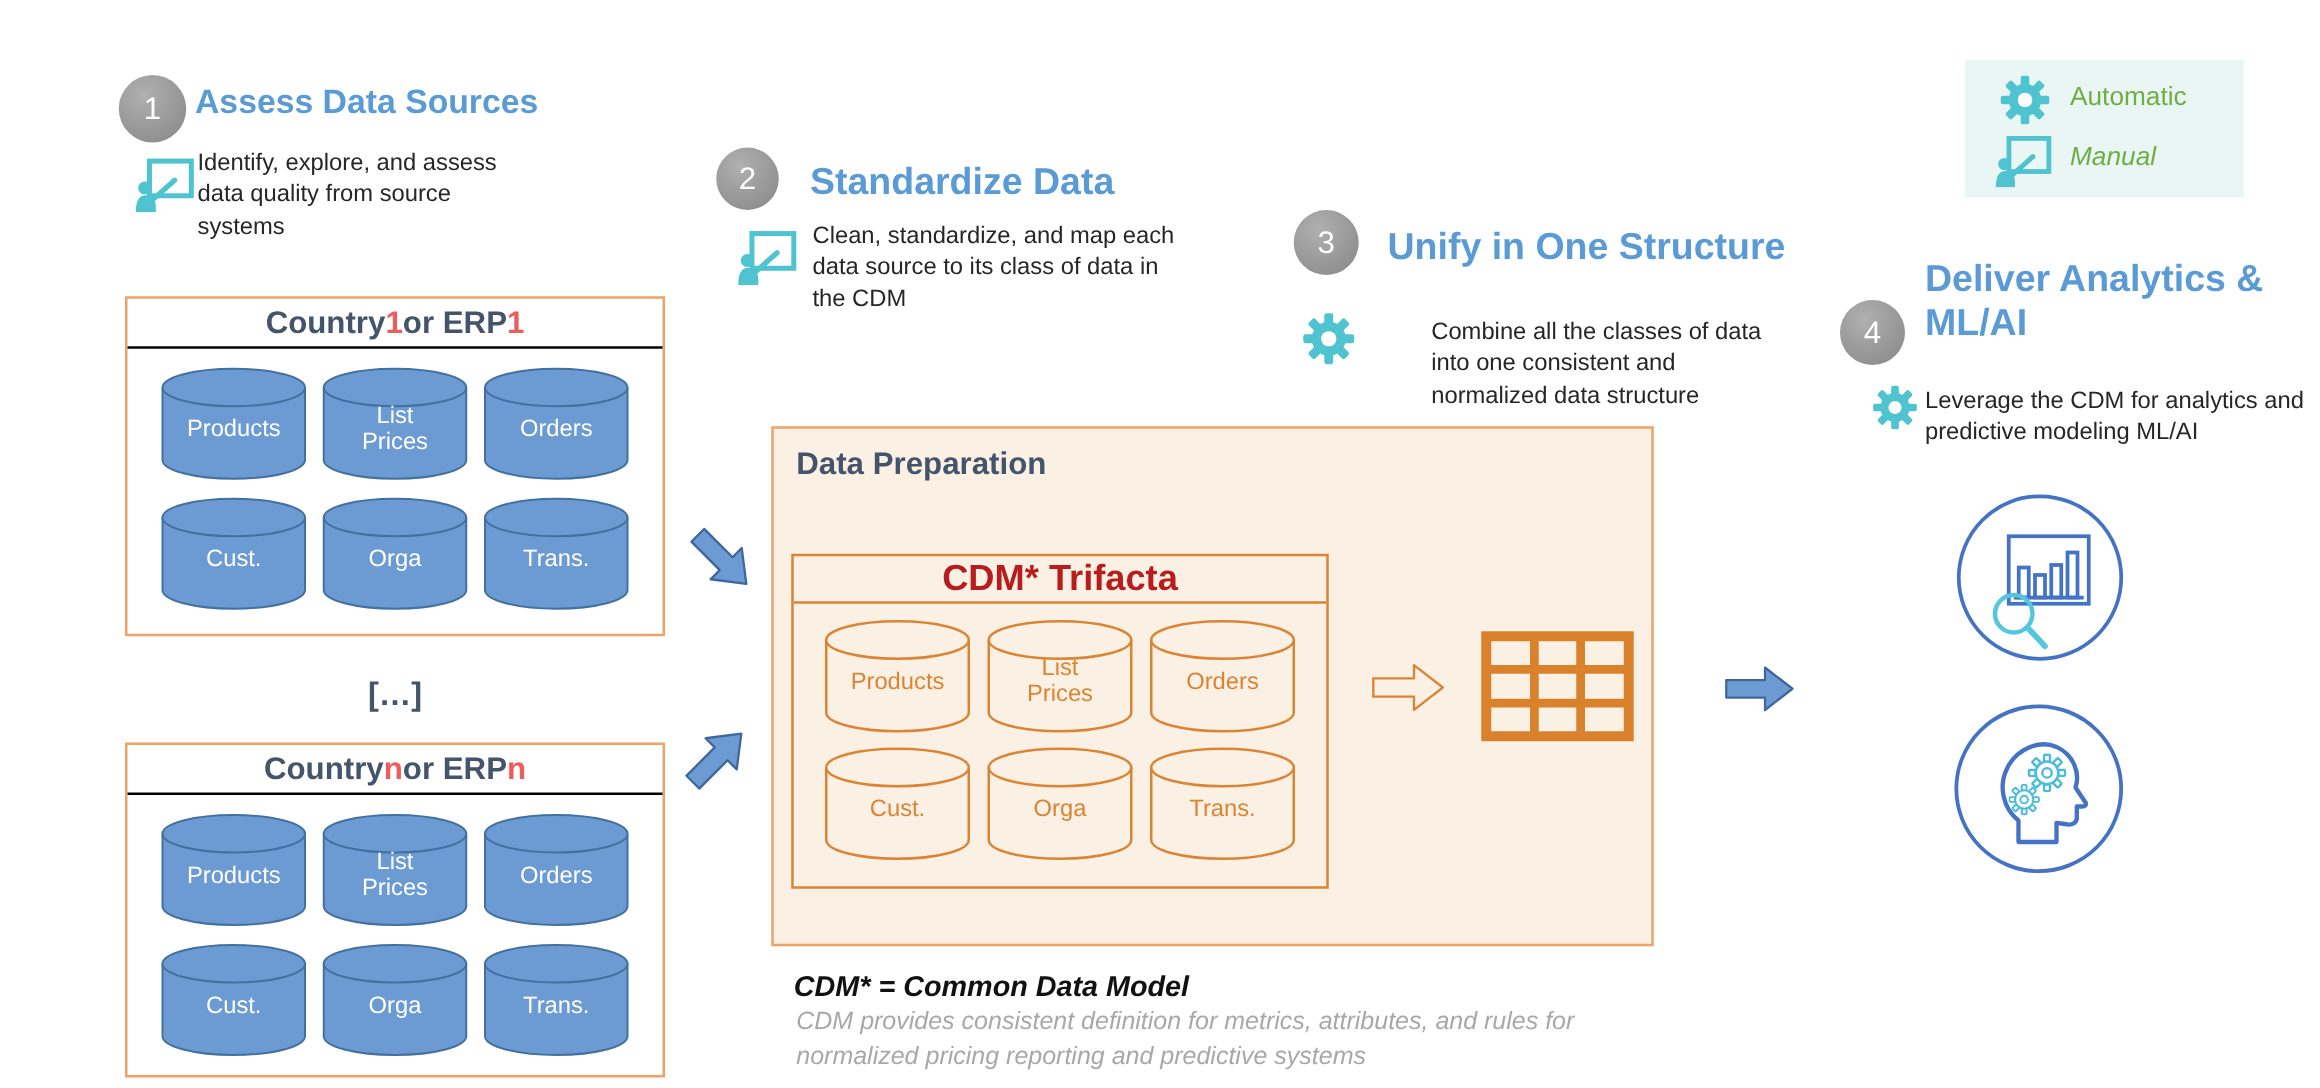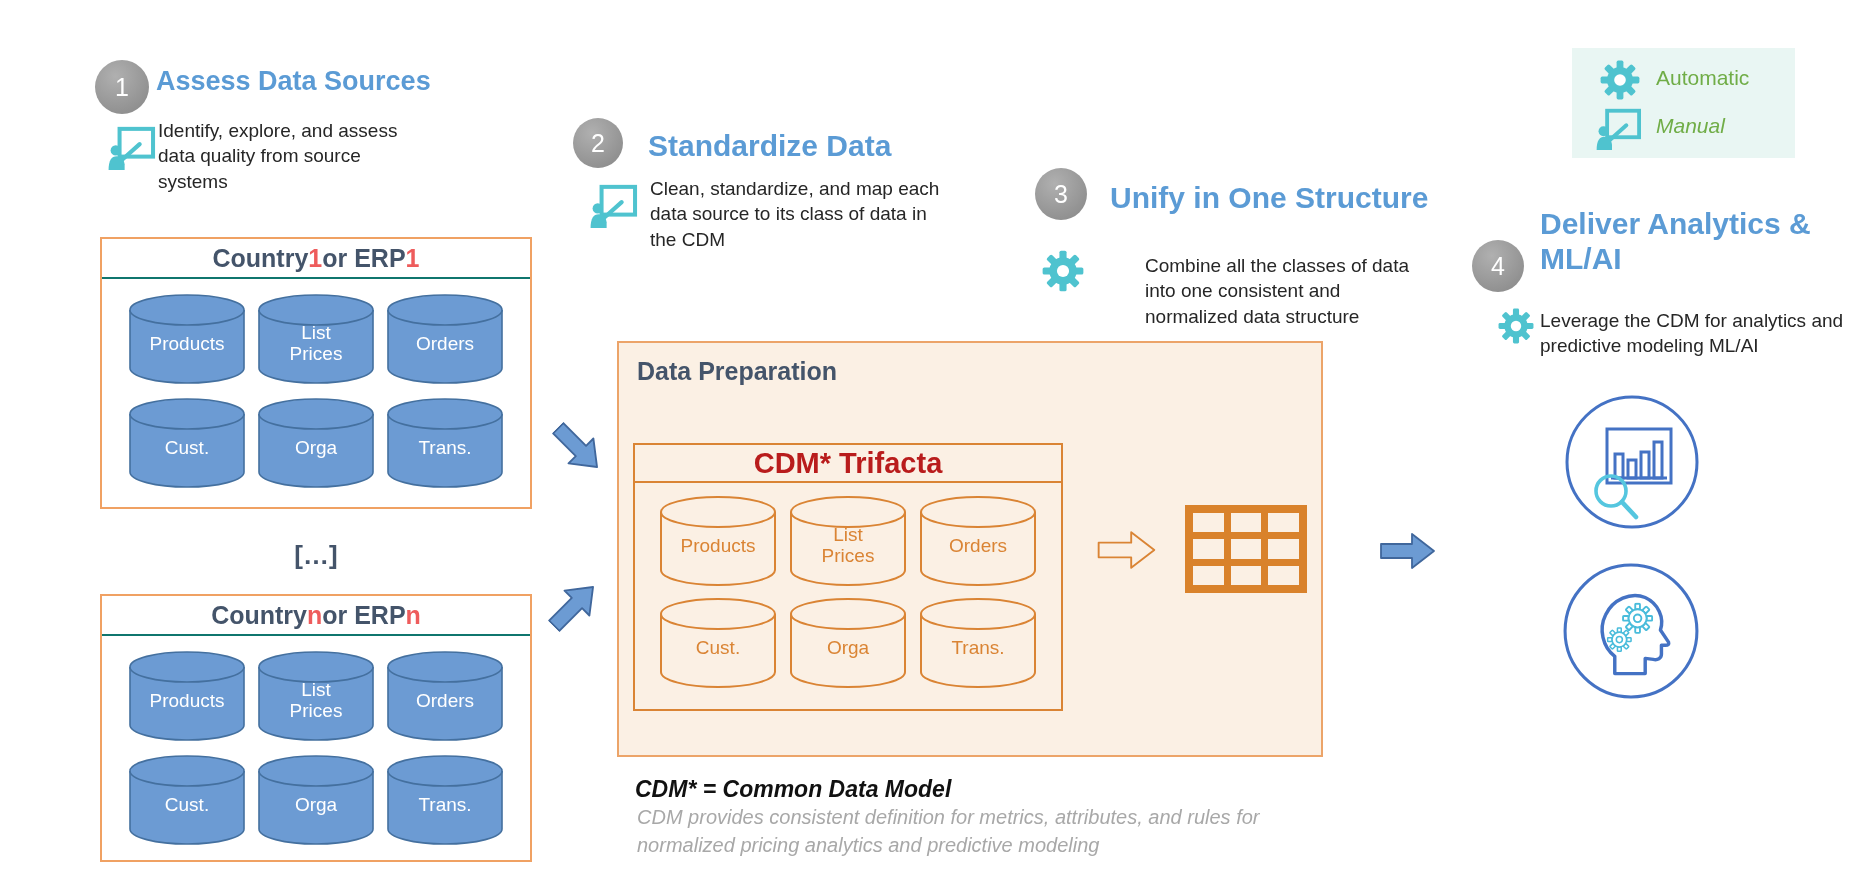--- a/index.html
+++ b/index.html
@@ -7,21 +7,21 @@
   .canvas{position:relative;width:1856px;height:870px;background:#fff;overflow:hidden;}
   .num-circle{position:absolute;border-radius:50%;color:#fff;
     background:radial-gradient(circle at 38% 30%, #b0b0b0, #8f8f8f 78%);
     display:flex;align-items:center;justify-content:center;font-size:25px;}
   .step-title{position:absolute;color:#5B9BD5;font-weight:bold;font-size:30px;line-height:1.18;}
   .step-desc{position:absolute;color:#262626;font-size:19px;line-height:1.33;}
   .icon-svg{position:absolute;}
 
   
   .src-box{position:absolute;width:432px;background:#fff;border:2px solid #F0A163;box-sizing:border-box;}
-  .src-head{height:38px;border-bottom:2px solid #0f766e;display:flex;align-items:center;justify-content:center;
+  .src-head{height:38px;border-bottom:2px solid #000000;display:flex;align-items:center;justify-content:center;
     font-size:25px;font-weight:bold;color:#44546A;}
   .src-head .red{color:#EE5C5C;}
   .box-body{display:flex;flex-wrap:wrap;justify-content:space-between;padding:14px 26px 0;}
   .box-body .cyl{margin-bottom:12px;}
 
   
   .cyl{position:relative;width:118px;height:92px;}
   .cyl svg{position:absolute;left:0;top:0;width:100%;height:100%;overflow:visible;}
   .cyl-label{position:absolute;left:0;right:0;top:14px;bottom:4px;display:flex;align-items:center;justify-content:center;
     text-align:center;font-size:19px;line-height:1.08;white-space:pre-line;}
@@ -331,21 +331,21 @@
         <div></div>
     </div>
   </div>
 
   <svg class="flow-arrow" style="left:1380px;top:530px;" width="56" height="42">
       <use href="#sym-arrow"></use>
     </svg>
 
   <div class="footnote-h">CDM* = Common Data Model</div>
   <div class="footnote-l" style="top:806px;">CDM provides consistent definition for metrics, attributes, and rules for</div>
-  <div class="footnote-l" style="top:834px;">normalized pricing analytics and predictive modeling</div>
+  <div class="footnote-l" style="top:834px;">normalized pricing reporting and predictive systems</div>
 
   <svg class="big-circle" style="left:1562px;top:392px;" viewBox="0 0 140 140">
     <circle cx="70" cy="70" r="65" fill="none" stroke="#4472C4" stroke-width="3"></circle>
     <rect x="45" y="37" width="64" height="54" fill="#fff" stroke="#4472C4" stroke-width="3"></rect>
     <line x1="49" y1="86" x2="105" y2="86" stroke="#4472C4" stroke-width="3"></line>
     <rect x="53" y="62" width="8" height="24" fill="none" stroke="#4472C4" stroke-width="3"></rect>
     <rect x="66" y="68" width="8" height="18" fill="none" stroke="#4472C4" stroke-width="3"></rect>
     <rect x="79" y="60" width="8" height="26" fill="none" stroke="#4472C4" stroke-width="3"></rect>
     <rect x="92" y="50" width="8" height="36" fill="none" stroke="#4472C4" stroke-width="3"></rect>
     <circle cx="49" cy="99" r="15" fill="none" stroke="#55C6DF" stroke-width="3.6"></circle>

